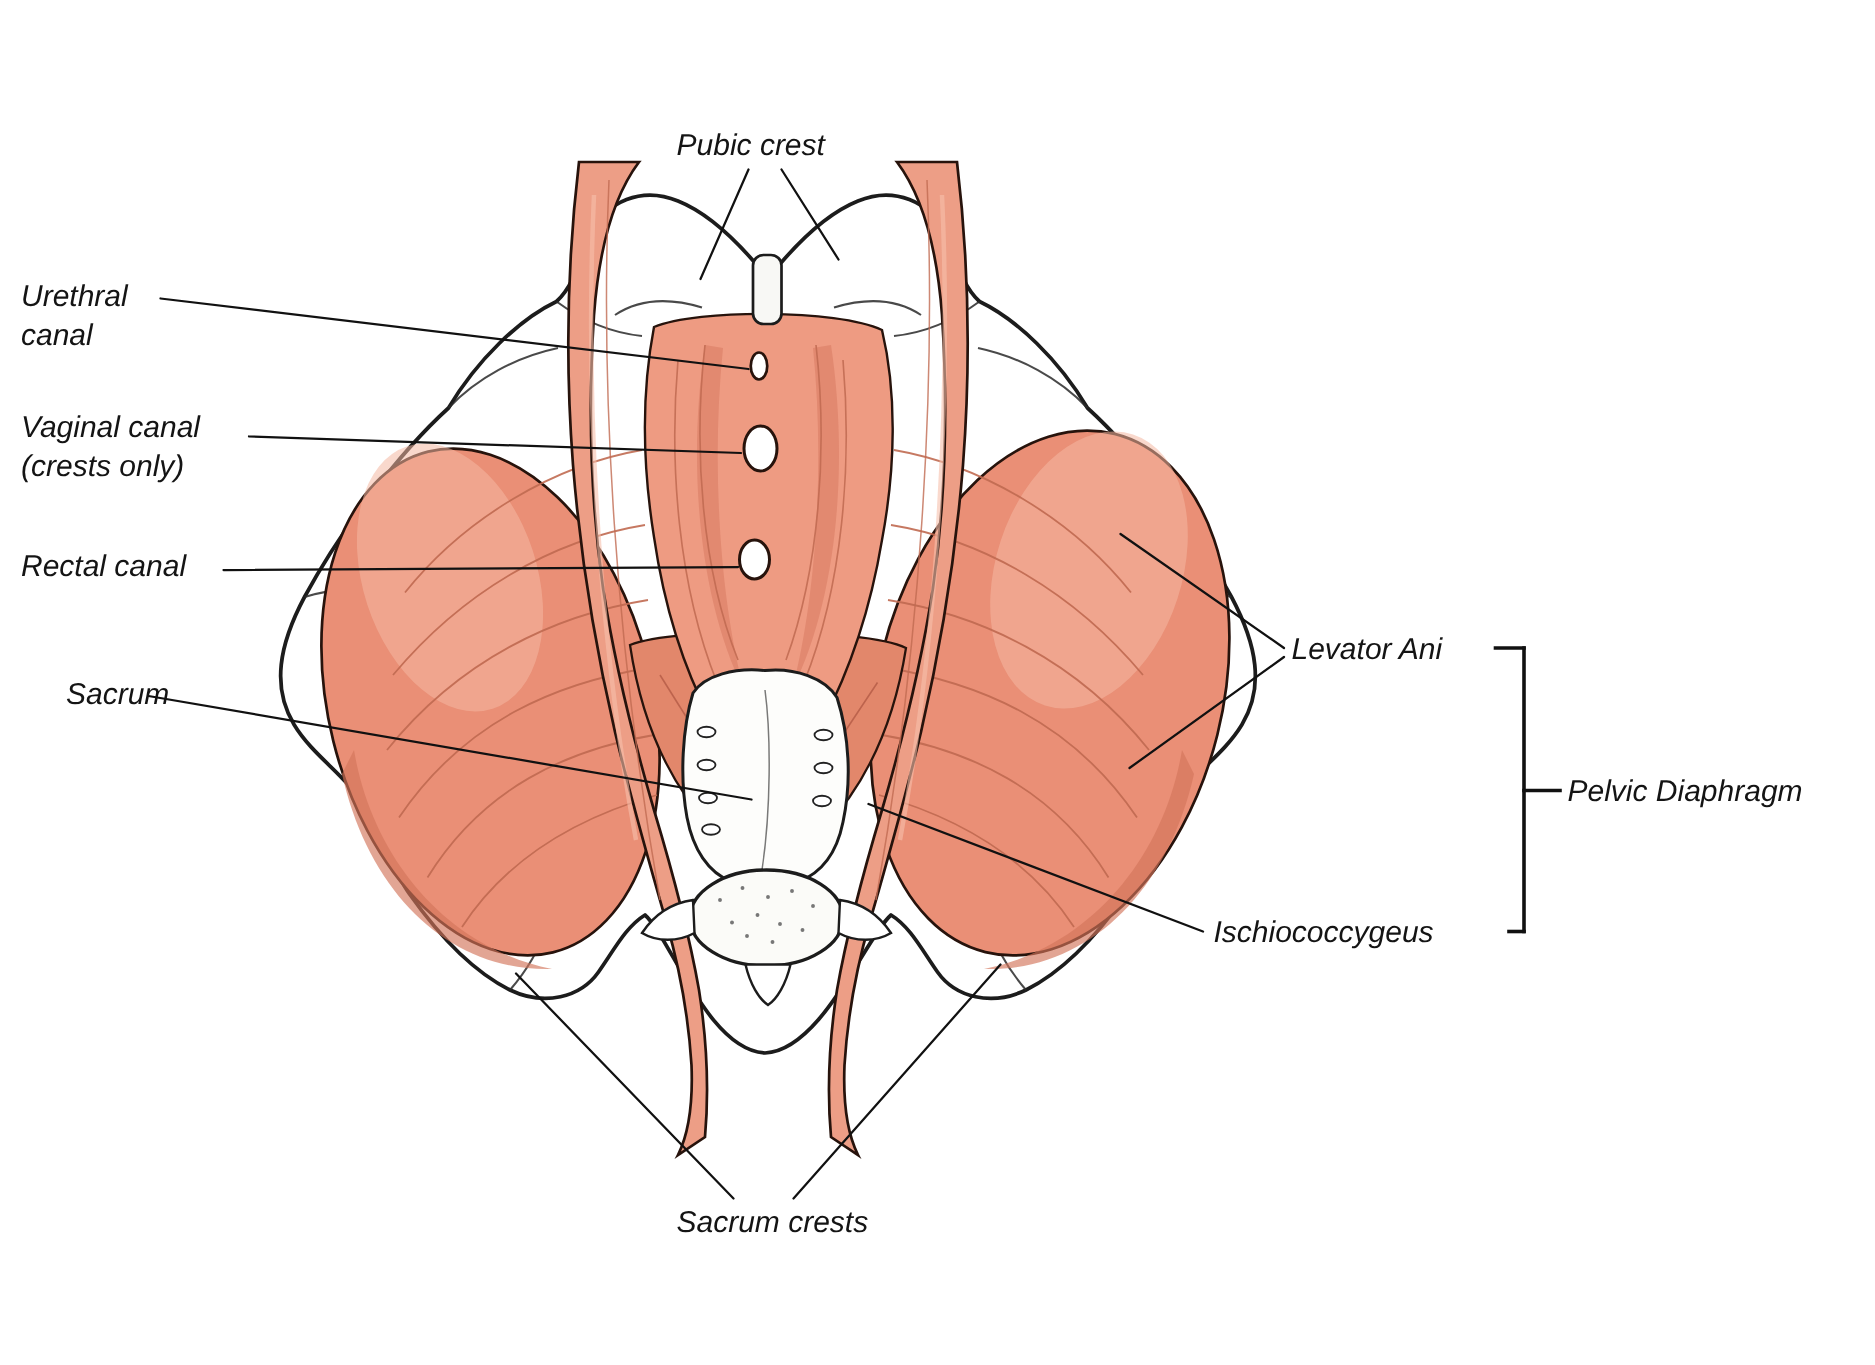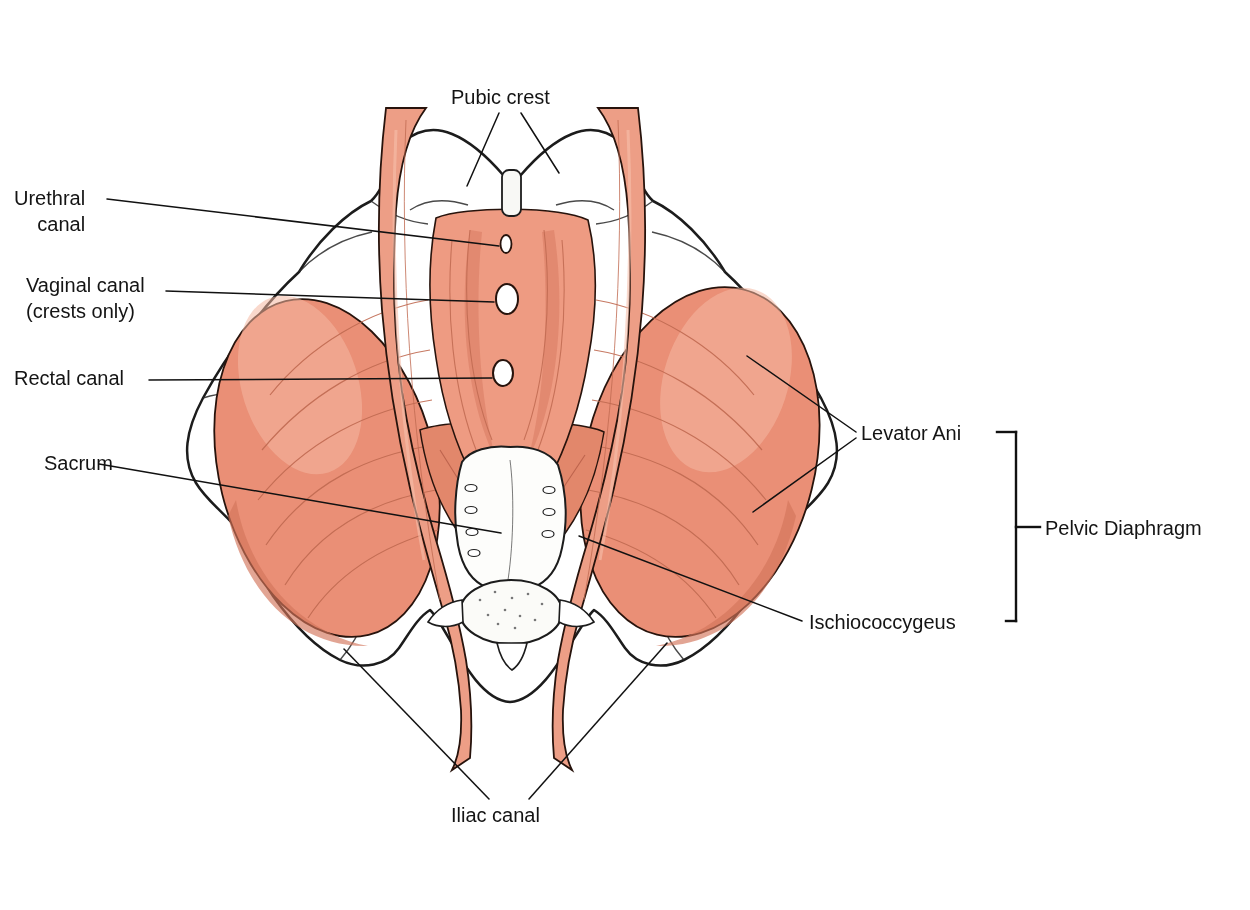--- a/index.html
+++ b/index.html
@@ -1,20 +1,20 @@
 <!DOCTYPE html>
 <html><head>
 <meta charset="utf-8">
 <title>Pelvic diaphragm (superior view)</title>
 <style>
   html,body{margin:0;padding:0;background:#ffffff;}
   #stage{position:relative;width:1250px;height:910px;background:#ffffff;overflow:hidden;
          font-family:"Liberation Sans", sans-serif;color:#141414;}
   #art{position:absolute;left:0;top:0;}
-  .lbl{position:absolute;font-size:20px;line-height:1.28;color:#141414;}
+  .lbl{position:absolute;font-size:20px;line-height:1.28;color:#141414;font-style:italic;}
   .caption{position:absolute;font-size:20px;color:#141414;}
 </style>
 </head>
 <body>
 
 <div id="stage">
 
   <svg id="art" width="1250" height="910" viewBox="0 0 1250 910" xmlns="http://www.w3.org/2000/svg">
 
     <path d="M 504 176
@@ -209,35 +209,35 @@
     <g stroke="#111111" stroke-width="2.4" fill="none" stroke-linecap="square">
       <line x1="997" y1="432" x2="1016" y2="432"></line>
       <line x1="1006" y1="621" x2="1016" y2="621"></line>
       <line x1="1016" y1="432" x2="1016" y2="621"></line>
       <line x1="1016" y1="527" x2="1040" y2="527"></line>
     </g>
   </svg>
 
   <div class="lbl" style="left:451px;top:85px;">Pubic crest</div>
 
-  <div class="lbl" style="left:14px;top:186px;text-align:right;">
+  <div class="lbl" style="left:14px;top:186px;">
     <div>Urethral</div>
     <div>canal</div>
   </div>
 
-  <div class="lbl" style="left:26px;top:273px;">
+  <div class="lbl" style="left:14px;top:273px;">
     <div>Vaginal canal</div>
     <div>(crests only)</div>
   </div>
 
   <div class="lbl" style="left:14px;top:366px;">Rectal canal</div>
 
   <div class="lbl" style="left:14px;top:451px;margin-left:30px;">Sacrum</div>
 
   <div class="lbl" style="left:861px;top:421px;">Levator Ani</div>
 
   <div class="lbl" style="left:1045px;top:516px;">Pelvic Diaphragm</div>
 
   <div class="lbl" style="left:809px;top:610px;text-align:center;">Ischiococcygeus</div>
 
-  <div class="lbl" style="left:451px;top:803px;">Iliac canal</div>
+  <div class="lbl" style="left:451px;top:803px;">Sacrum crests</div>
 
 </div>
 
 </body></html>

